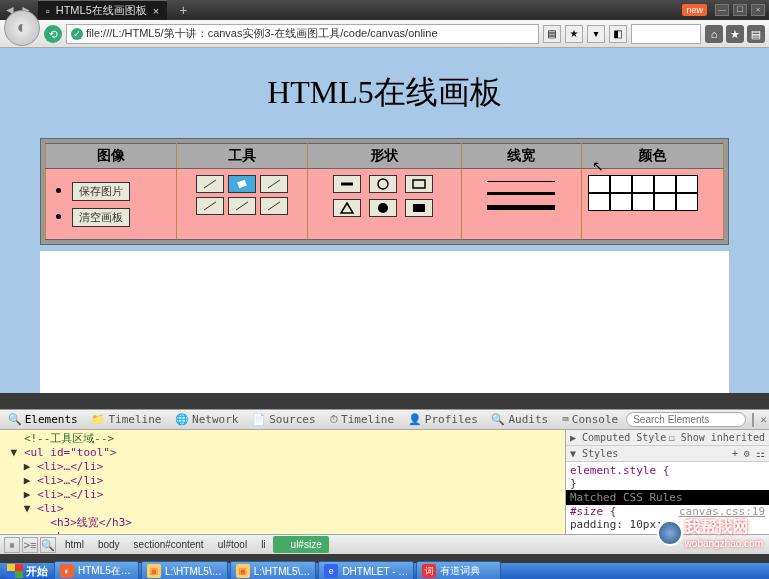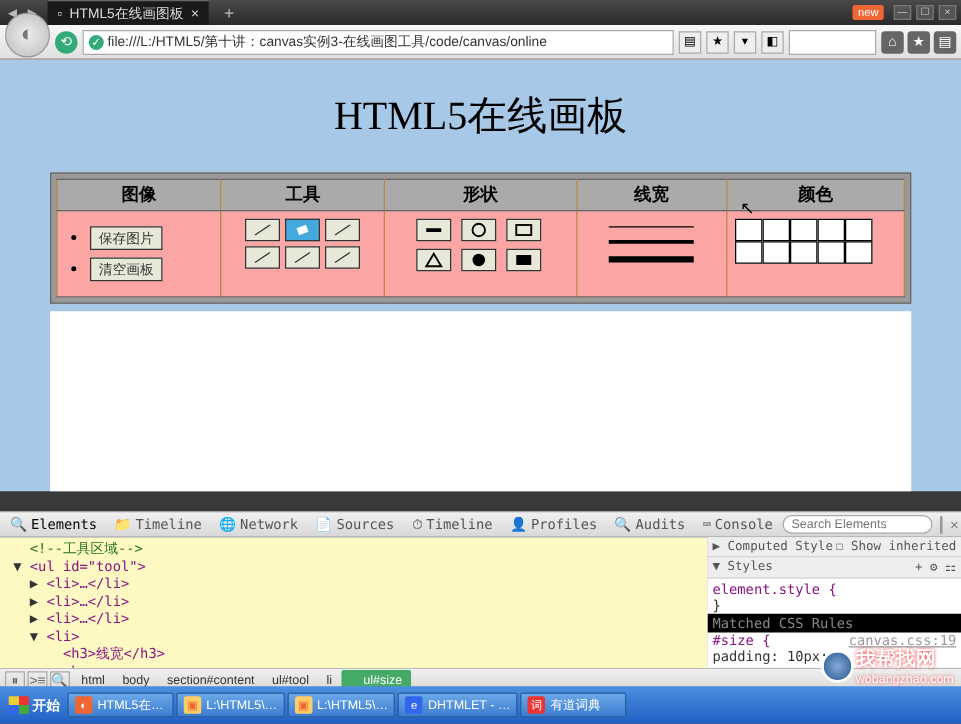--- a/index.html
+++ b/index.html
@@ -59,21 +59,21 @@
 .styles-panel .sec { border-bottom: 1px solid #ccc; padding: 2px 4px; background:#eee; font-size:10px; color:#555;}
 .styles-panel .body { flex:1; padding:2px 4px; font-family:Menlo,monospace; font-size:11px; overflow:hidden; background:#fff;}
 .styles-panel .body .sel{color:#881280;}
 .styles-panel .body .rule-src{color:#999;float:right;text-decoration:underline;}
 .dev-footer { height: 20px; background: linear-gradient(#f0f0f0,#d8d8d8); display: flex; align-items: center; padding: 0 4px; gap: 0; border-top: 1px solid #aaa; font-family:sans-serif;}
 .dev-footer .crumb { padding: 2px 6px; font-size: 10px; color: #333; border:1px solid transparent;}
 .dev-footer .crumb.sel { background: #4a6; color: #fff; border-radius: 2px; padding-left: 17px; }
 .dev-footer .ib{width:16px;height:16px;border:1px solid #aaa;margin-right:2px;text-align:center;line-height:14px;color:#666;}
 
 
-.taskbar { position: absolute; bottom: 0; left: 0; right: 0; height: 30px; background: linear-gradient(#4b8fe0,#2160c4); display: flex; align-items: center; padding: 0 3px; gap: 2px; }
+.taskbar { position: absolute; bottom: 0; left: 0; right: 0; height: 16px; background: linear-gradient(#4b8fe0,#2160c4); display: flex; align-items: center; padding: 0 3px; gap: 2px; }
 .taskbar .start { display: flex; align-items: center; gap: 3px; color: #fff; font-size: 11px; font-weight: bold; padding: 0 4px; }
 .taskbar .start .winlogo { width: 16px; height: 14px; background: conic-gradient(#e33 0 25%, #4a3 0 50%, #36e 0 75%, #ec3 0);}
 .taskbar .task { background: linear-gradient(#6aa8e8,#3d7dd0); border: 1px solid #2a5fa0; border-radius: 2px; height: 20px; display: flex; align-items: center; gap: 4px; padding: 0 5px; color: #fff; font-size: 10px; min-width: 85px; }
 .taskbar .task .ic { width: 14px; height: 14px; background: #fff; border-radius: 2px; font-size:9px; text-align:center; line-height:14px; color:#e63;}
 
 .watermark{position:absolute;right:6px;bottom:30px;color:#fff;font-size:16px;font-weight:bold;text-shadow:0 0 3px #e33;display:flex;align-items:center;gap:2px;}
 .watermark .mag{width:26px;height:26px;border-radius:50%;background:radial-gradient(#8ad,#258);border:2px solid #fff;}
 svg{display:block;}
 </style>
 </head>

